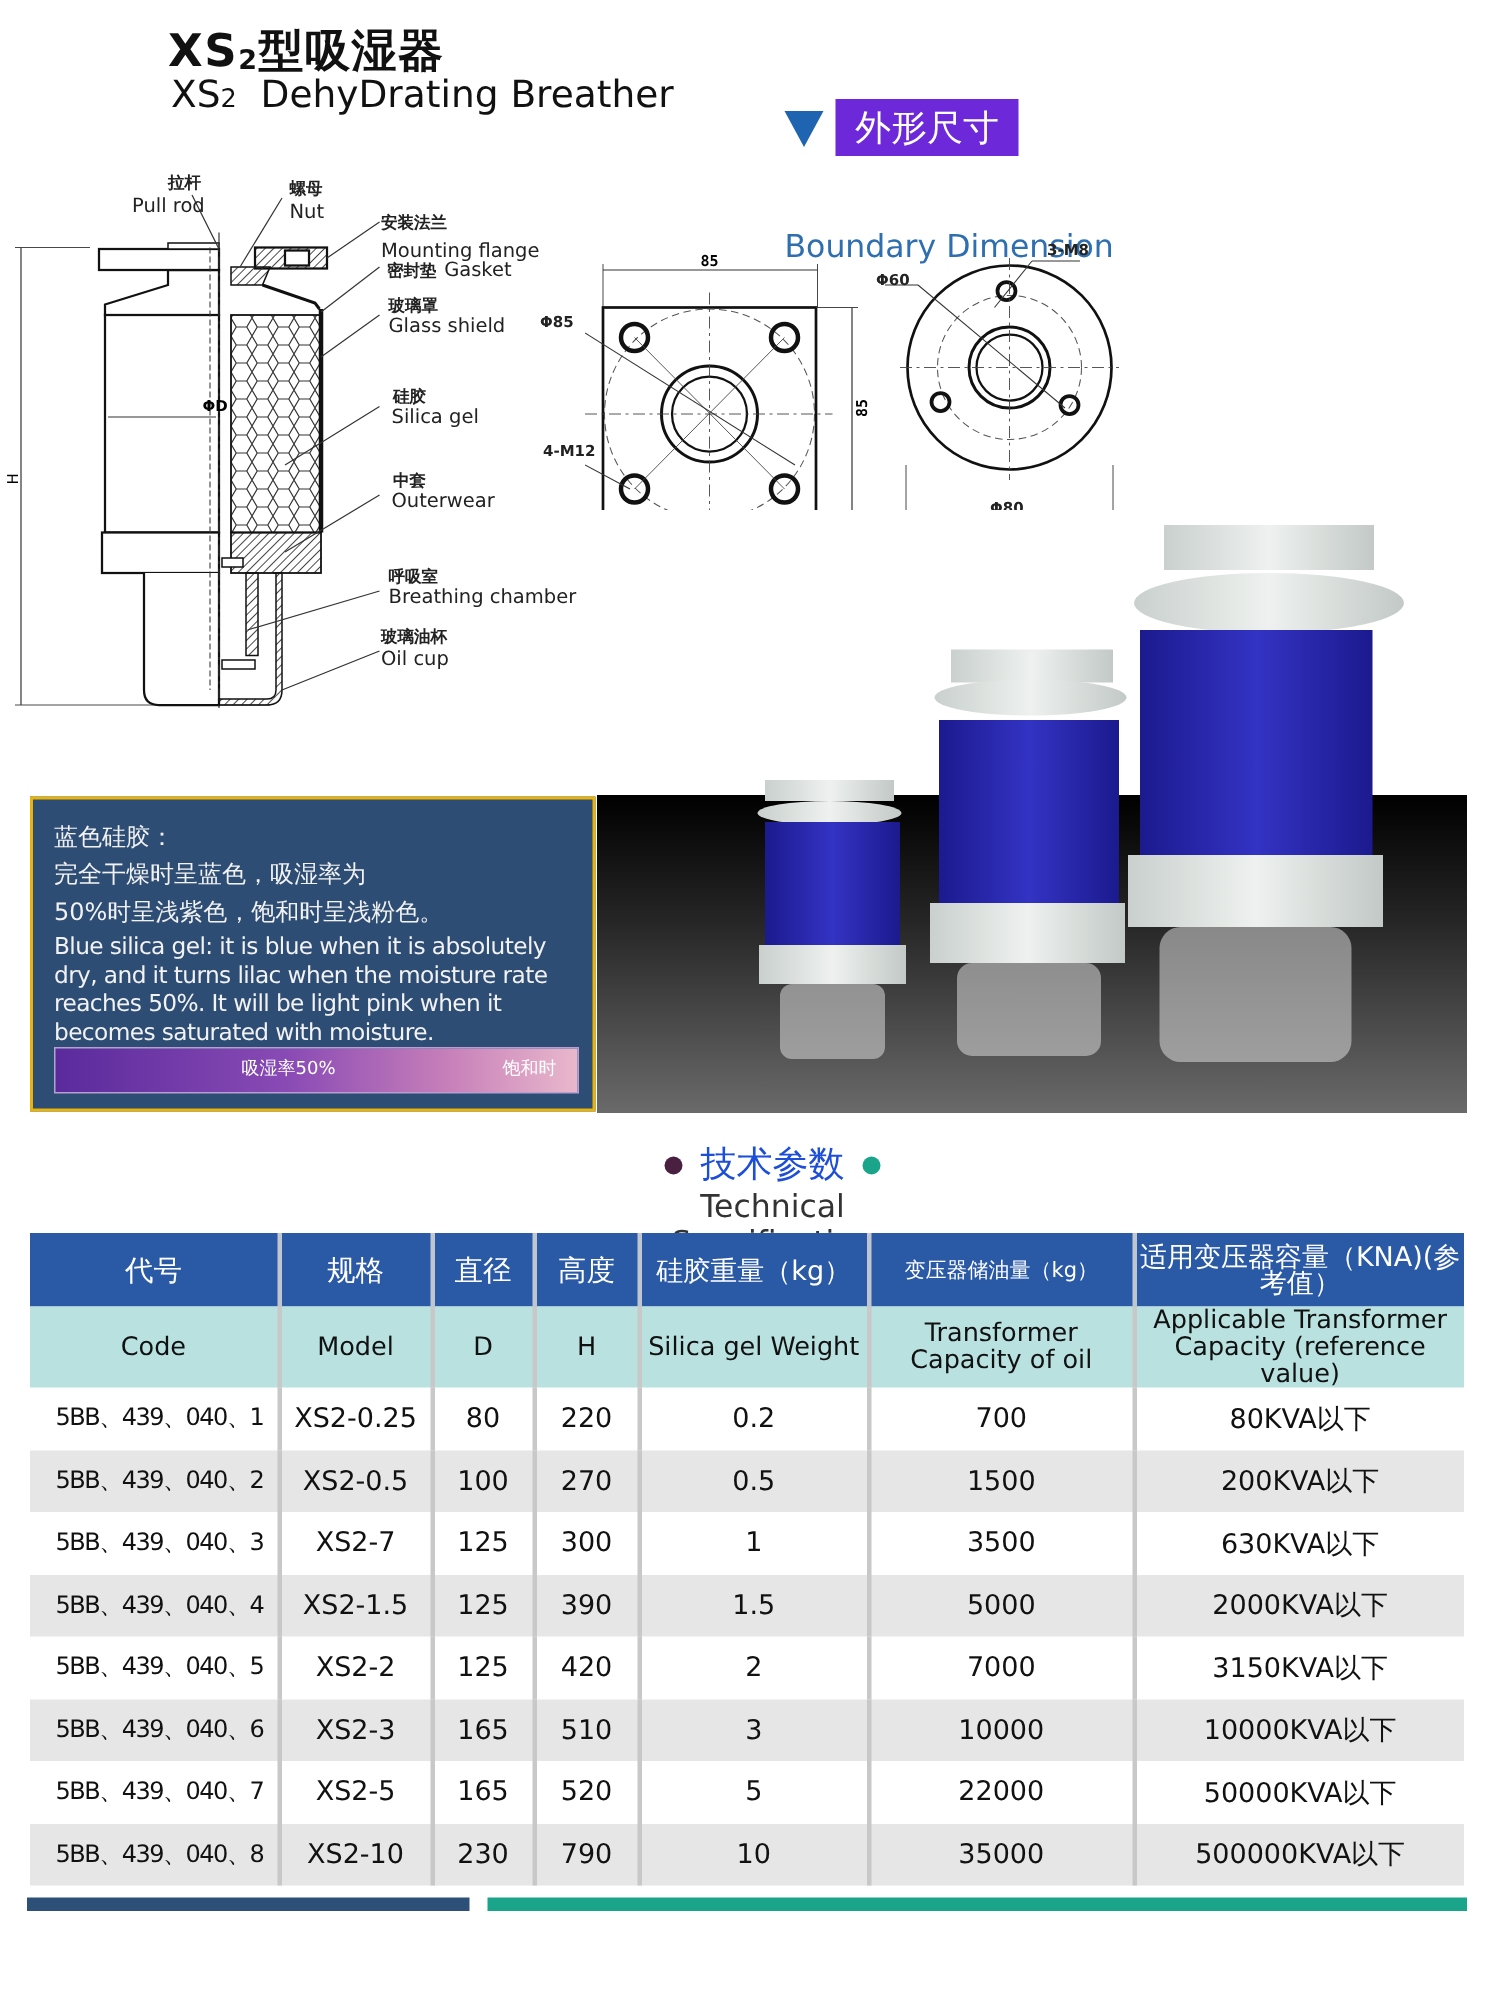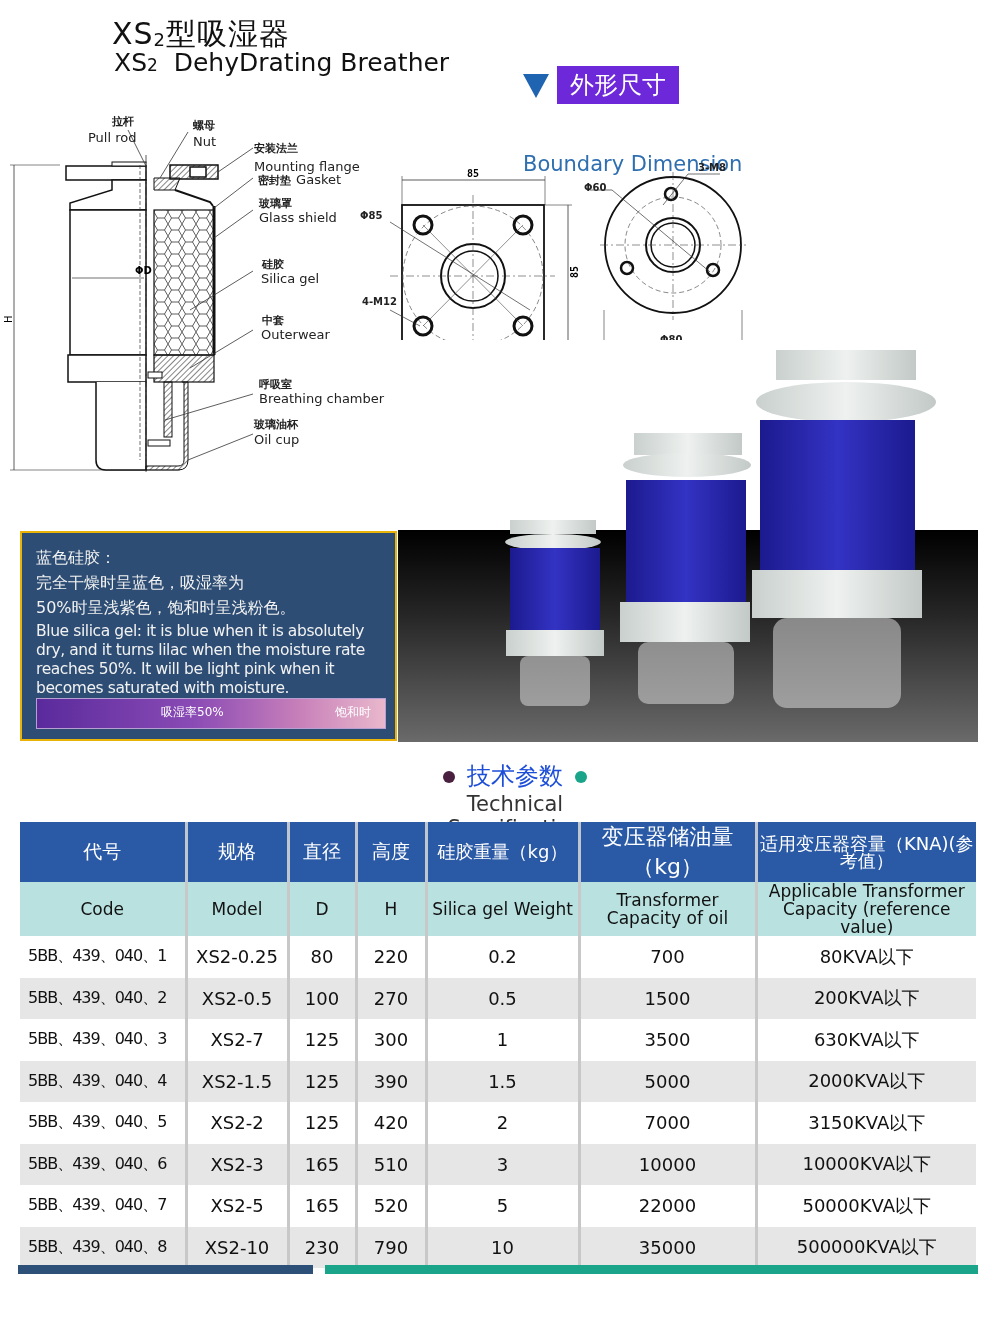--- a/index.html
+++ b/index.html
@@ -1,19 +1,19 @@
 <!DOCTYPE html>
 <html><head>
 <meta charset="utf-8">
 <style>
   * { box-sizing: border-box; margin: 0; padding: 0; }
   body { width: 1000px; height: 1331px; background: #ffffff; font-family: "DejaVu Sans", "Liberation Sans", sans-serif; color: #111; position: relative; overflow: hidden; }
   .abs { position: absolute; }
 
-  .title-cn { left: 112px; top: 14px; font-size: 30px; font-weight: normal; letter-spacing: 1px; }
+  .title-cn { left: 112px; top: 14px; font-size: 30px; font-weight: bold; letter-spacing: 1px; }
   .title-cn .sub { font-size: 18px; vertical-align: -2px; }
   .title-en { left: 114px; top: 48px; font-size: 25px; font-weight: normal; color: #111; }
   .title-en .sub { font-size: 17px; }
 
   .bd-arrow { left: 523px; top: 74px; width: 0; height: 0; border-left: 13px solid transparent; border-right: 13px solid transparent; border-top: 24px solid #1f64b0; }
   .bd-box { left: 557px; top: 66px; width: 122px; height: 38px; background: #6d28d9; color: #fff; font-size: 24px; text-align: center; line-height: 38px; }
   .bd-en { left: 523px; top: 105px; font-size: 21px; color: #2f6fb0; margin-top: 47px; }
 
   .drawing { left: 0; top: 110px; width: 400px; height: 370px; }
   .flange { left: 390px; top: 160px; width: 370px; height: 230px; }
@@ -36,21 +36,21 @@
   .spec-title .cn { font-size: 24px; color: #1d4ed8; }
   .spec-title .dot { display: inline-block; width: 12px; height: 12px; border-radius: 50%; vertical-align: middle; margin: 0 12px; }
   .spec-title .en { font-size: 21px; color: #333; margin-top: 0px; }
 
   table.spec { position: absolute; left: 20px; top: 822px; width: 956px; border-collapse: collapse; table-layout: fixed; }
   table.spec th, table.spec td { text-align: center; vertical-align: middle; border-left: 3px solid #c8c8c8; }
   table.spec tr > *:first-child { border-left: none; }
   table.spec thead tr.h1 th { background: #2a5aa6; color: #ffffff; font-weight: normal; font-size: 19px; height: 49px; border-left-color: #bfc6cf; }
   table.spec thead tr.h2 th { background: #b8e1e0; color: #111; font-weight: normal; font-size: 17px; height: 51px; line-height: 18px; }
   table.spec tbody td { font-size: 18px; color: #111; height: 41.5px; }
-  table.spec tbody td.code { font-size: 16px; letter-spacing: -1px; text-align: left; padding-left: 8px; margin-left: 44px; }
+  table.spec tbody td.code { font-size: 16px; letter-spacing: -1px; text-align: center; padding-left: 8px; margin-left: 44px; }
   table.spec tbody tr:nth-child(even) td { background: #e6e6e6; }
   .h1-long { font-size: 18px !important; line-height: 17px; }
 
   .foot-left { left: 18px; top: 1265px; width: 295px; height: 9px; background: #2c5077; }
   .foot-right { left: 325px; top: 1265px; width: 653px; height: 9px; background: #1aa58a; }
 </style>
 </head>
 <body>
 
 <div class="abs title-cn"><span>XS</span><span class="sub">2</span><span>型吸湿器</span></div>
@@ -248,21 +248,21 @@
       <col style="width:177px">
       <col style="width:220px">
   </colgroup>
   <thead>
     <tr class="h1">
       <th>代号</th>
       <th>规格</th>
       <th>直径</th>
       <th>高度</th>
       <th style="font-size:18px">硅胶重量（kg）</th>
-      <th style="font-size:22px">变压器储油量（kg）</th>
+      <th style="font-size:14px">变压器储油量（kg）</th>
       <th class="h1-long">适用变压器容量（KNA)(参考值）</th>
     </tr>
     <tr class="h2">
       <th>Code</th>
       <th>Model</th>
       <th>D</th>
       <th>H</th>
       <th>Silica gel Weight</th>
       <th>Transformer Capacity of oil</th>
       <th>Applicable Transformer Capacity (reference value)</th>

